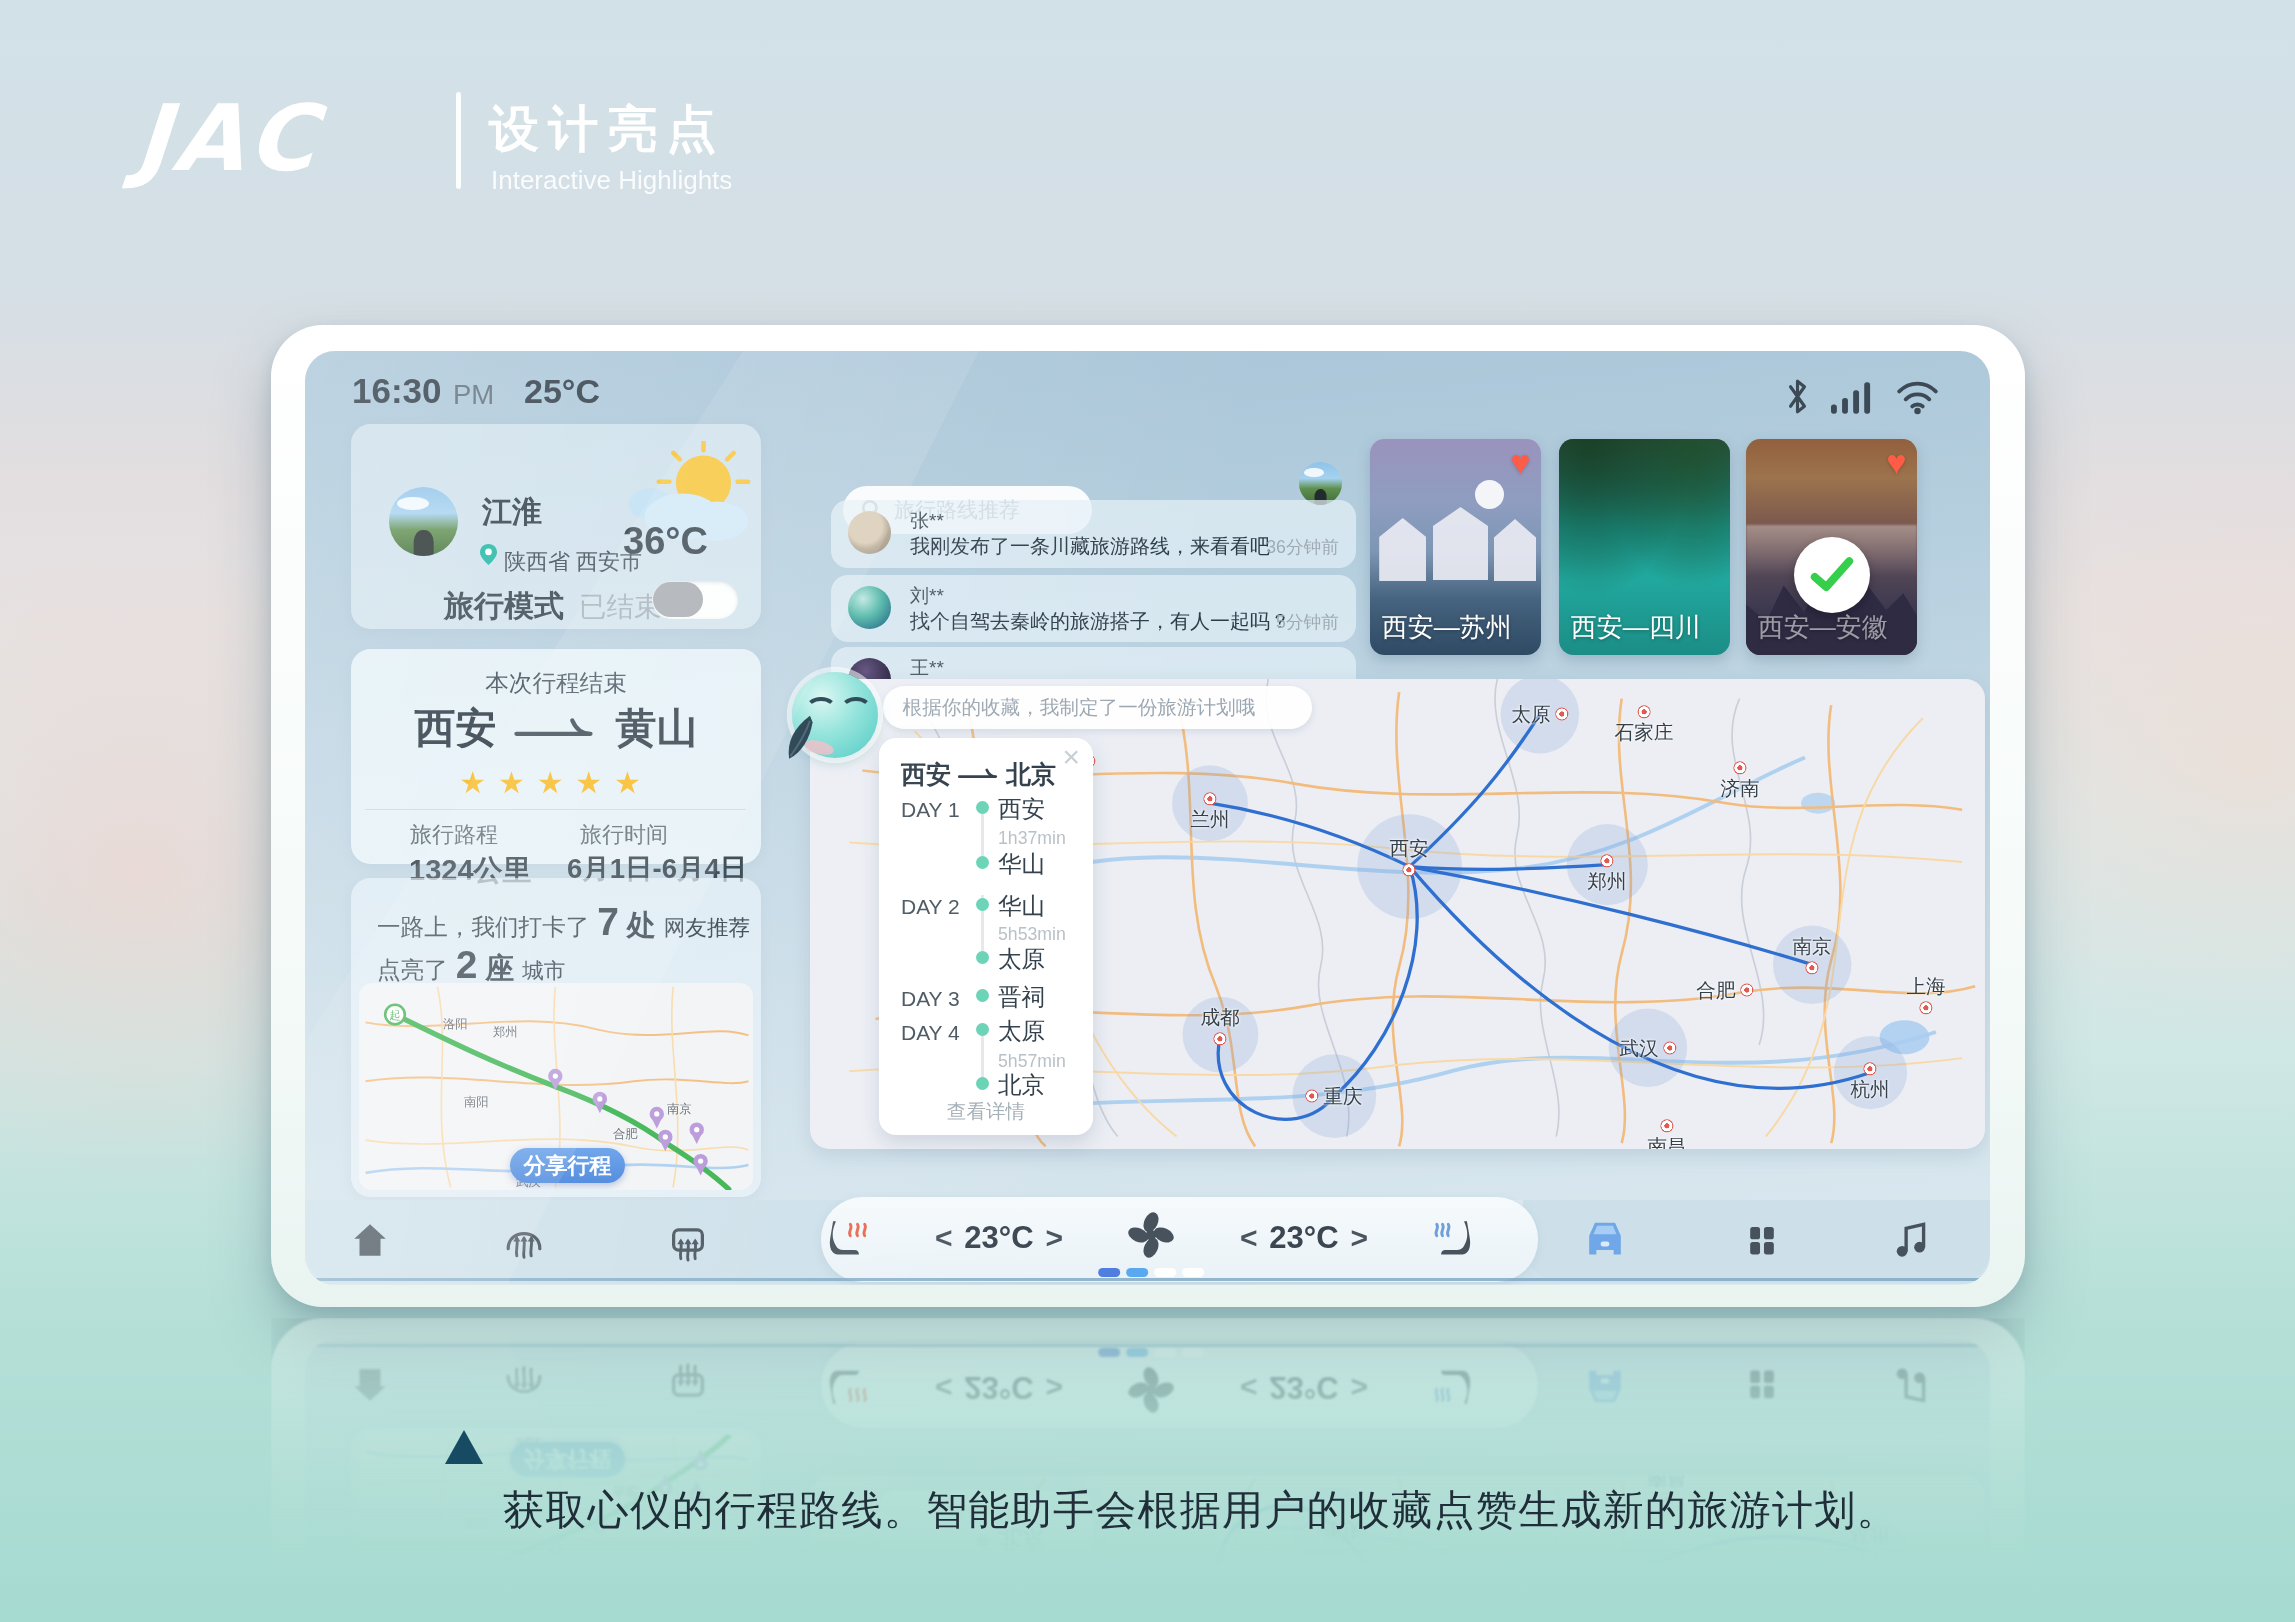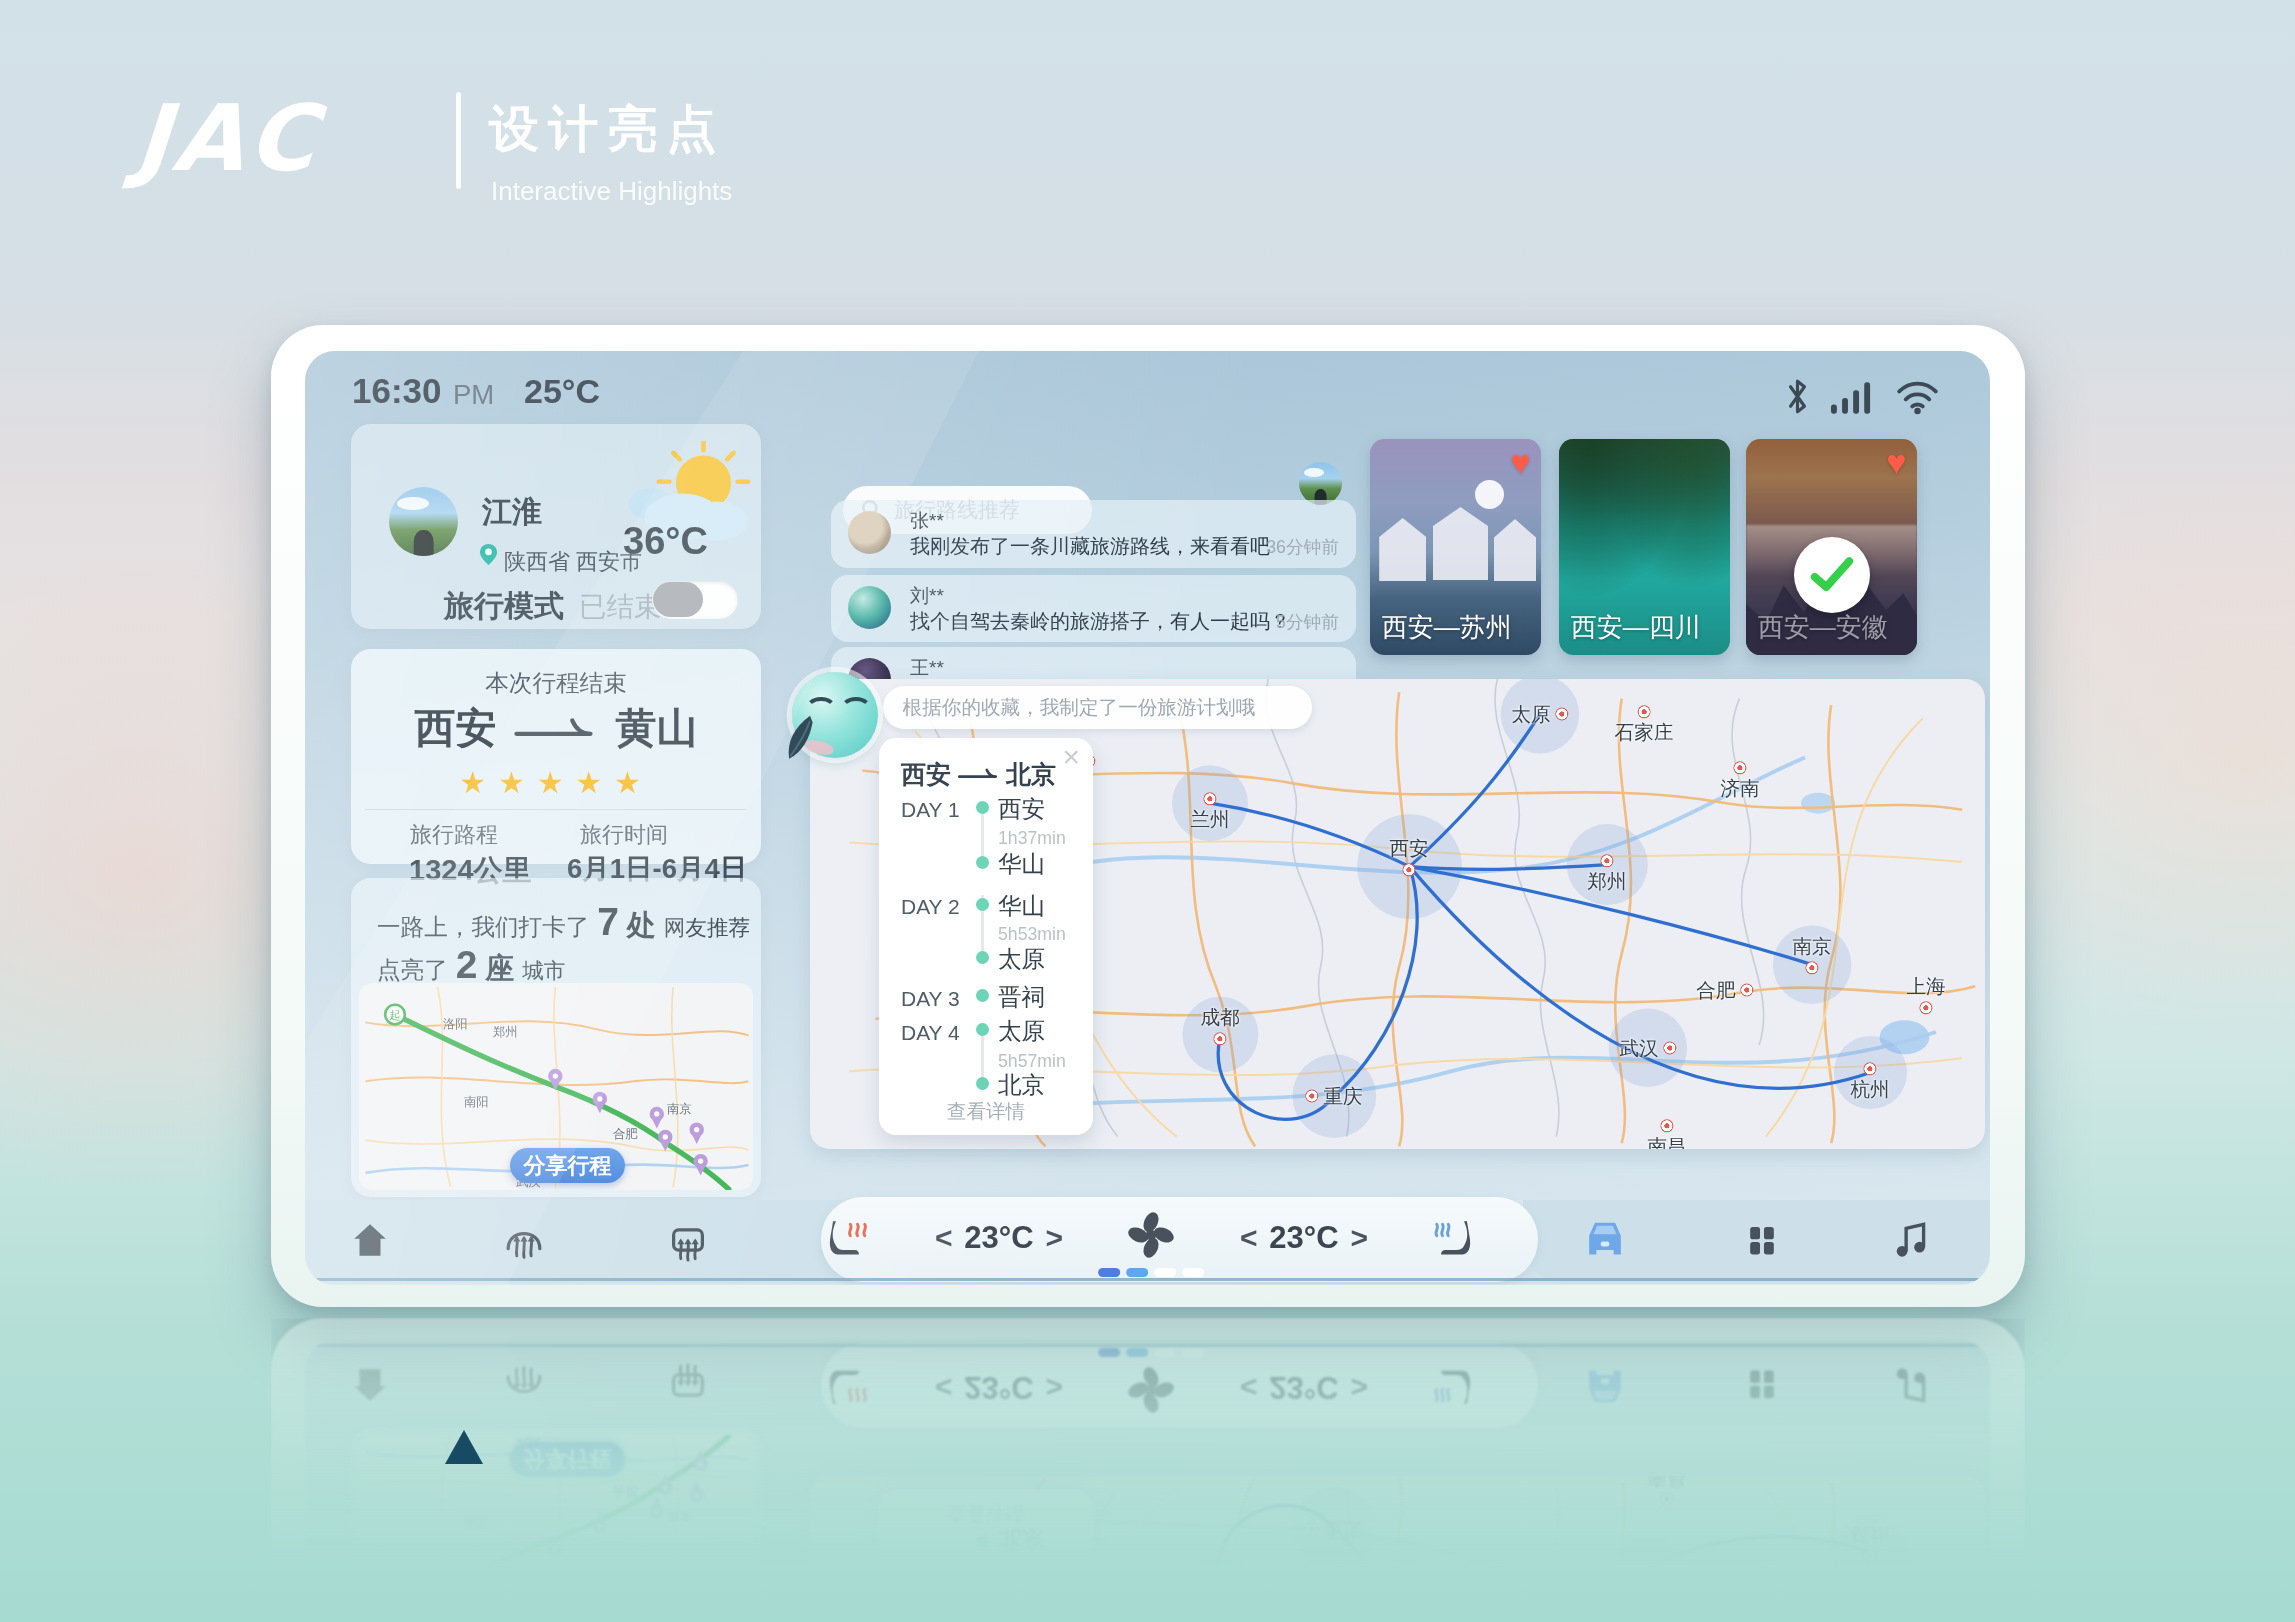--- a/index.html
+++ b/index.html
@@ -8,21 +8,21 @@
       radial-gradient(589px 458px at 6% 54%, rgba(247,204,196,.50), transparent 70%),
       radial-gradient(523px 406px at 98% 47%, rgba(246,215,200,.45), transparent 70%),
       linear-gradient(180deg,#d2e1e8 0%,#d5dfe5 18%,#e3dee0 30%,#e6e2e2 38%,#dde8e9 50%,#cfe7e5 65%,#b4dfd7 82%,#a6dbd1 100%);}
   .abs{position:absolute;}
   #stage{position:relative;width:2295px;height:1623px;}
 
   
   .brand-logo text{font-family:"DejaVu Sans","Liberation Sans",sans-serif;font-weight:bold;fill:#ffffff;}
   .brand-divider{left:456px;top:92px;width:4.6px;height:97px;background:rgba(255,255,255,.92);border-radius:2.6px;}
   .brand-title{left:489px;top:96px;font-size:50px;font-weight:bold;color:#fff;letter-spacing:9.2px;}
-  .brand-subtitle{left:491px;top:176px;font-size:26px;color:rgba(255,255,255,.88);}
+  .brand-subtitle{left:491px;top:165px;font-size:26px;color:rgba(255,255,255,.88);}
 
   
   .tablet-group{position:absolute;left:271px;top:325px;width:1754px;height:982px;}
   .tablet-bg{position:absolute;inset:0;border-radius:52px;background:linear-gradient(180deg,#ffffff 0%,#f4faf8 70%,#e9f4f1 100%);box-shadow:0 30px 59px rgba(90,120,135,.38),0 6.5px 15.7px rgba(90,120,135,.22);}
   .screen{position:absolute;left:34px;top:26px;width:1685px;height:934px;border-radius:30px;overflow:hidden;
     background:linear-gradient(175deg,#a7c4d7 0%,#b3cddd 25%,#c6dae6 55%,#d3e3ec 80%,#dceaf0 100%);}
   .shine-a{position:absolute;inset:0;background:linear-gradient(102deg,rgba(255,255,255,.24) 0%,rgba(255,255,255,.08) 34%,rgba(255,255,255,0) 52%);pointer-events:none;z-index:30;}
   .shine-b{position:absolute;inset:0;background:rgba(255,255,255,.10);clip-path:polygon(26% 0,40% 0,12% 100%,0 100%,0 74%);pointer-events:none;z-index:30;}
   .screen-line{position:absolute;left:6.5px;top:927px;width:1672px;height:2.6px;background:#7aa6c2;border-radius:1.3px;opacity:.8;z-index:25;}
 
@@ -898,14 +898,15 @@
 
       <div class="screen-line"></div>
       <div class="shine-b"></div>
       <div class="shine-a"></div>
     </div>
   </div>
       </div>
     </div>
 
   <div class="abs cap-tri"></div>
+  <div class="abs cap-l2">获取心仪的行程路线。智能助手会根据用户的收藏点赞生成新的旅游计划。</div>
 </div>
 
 
 </body></html>

